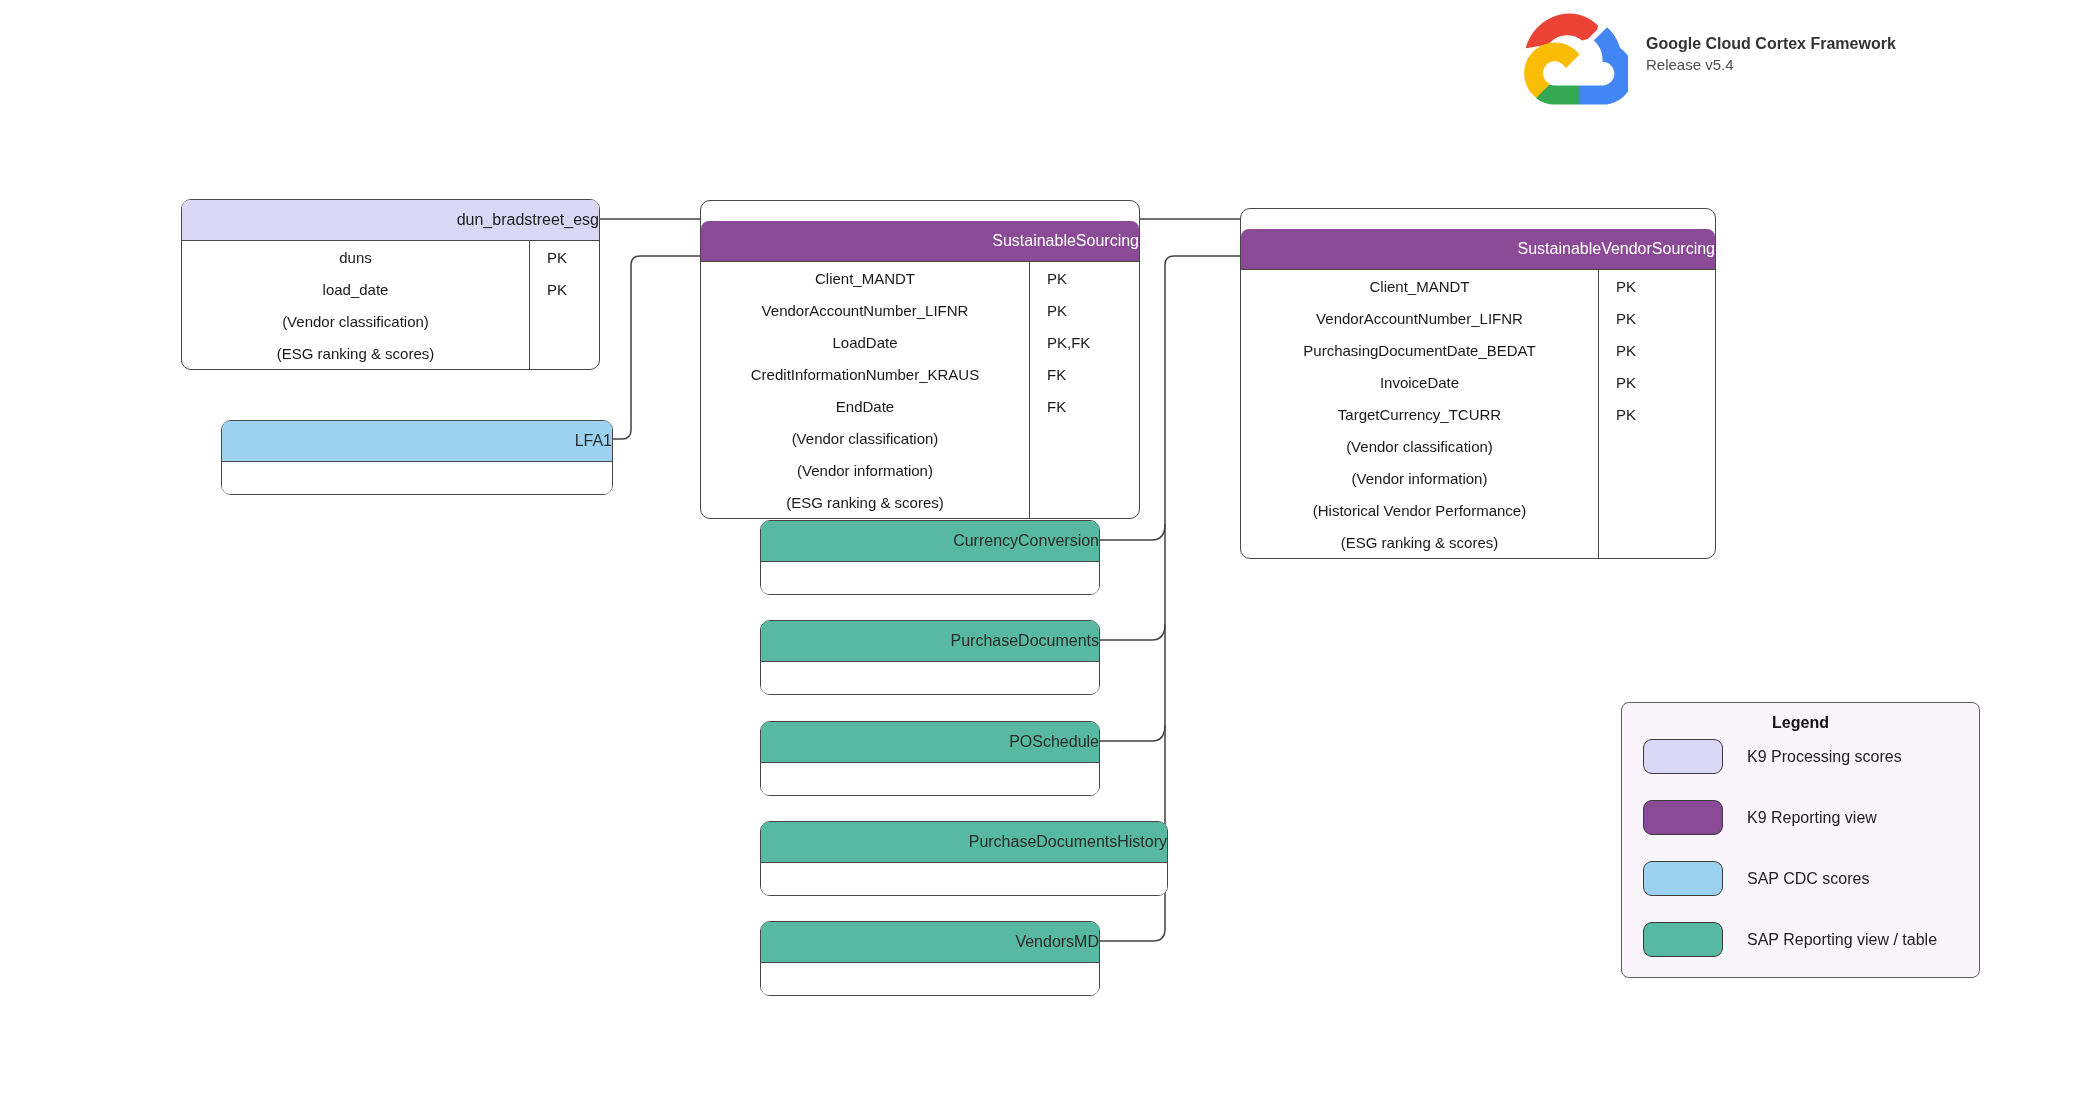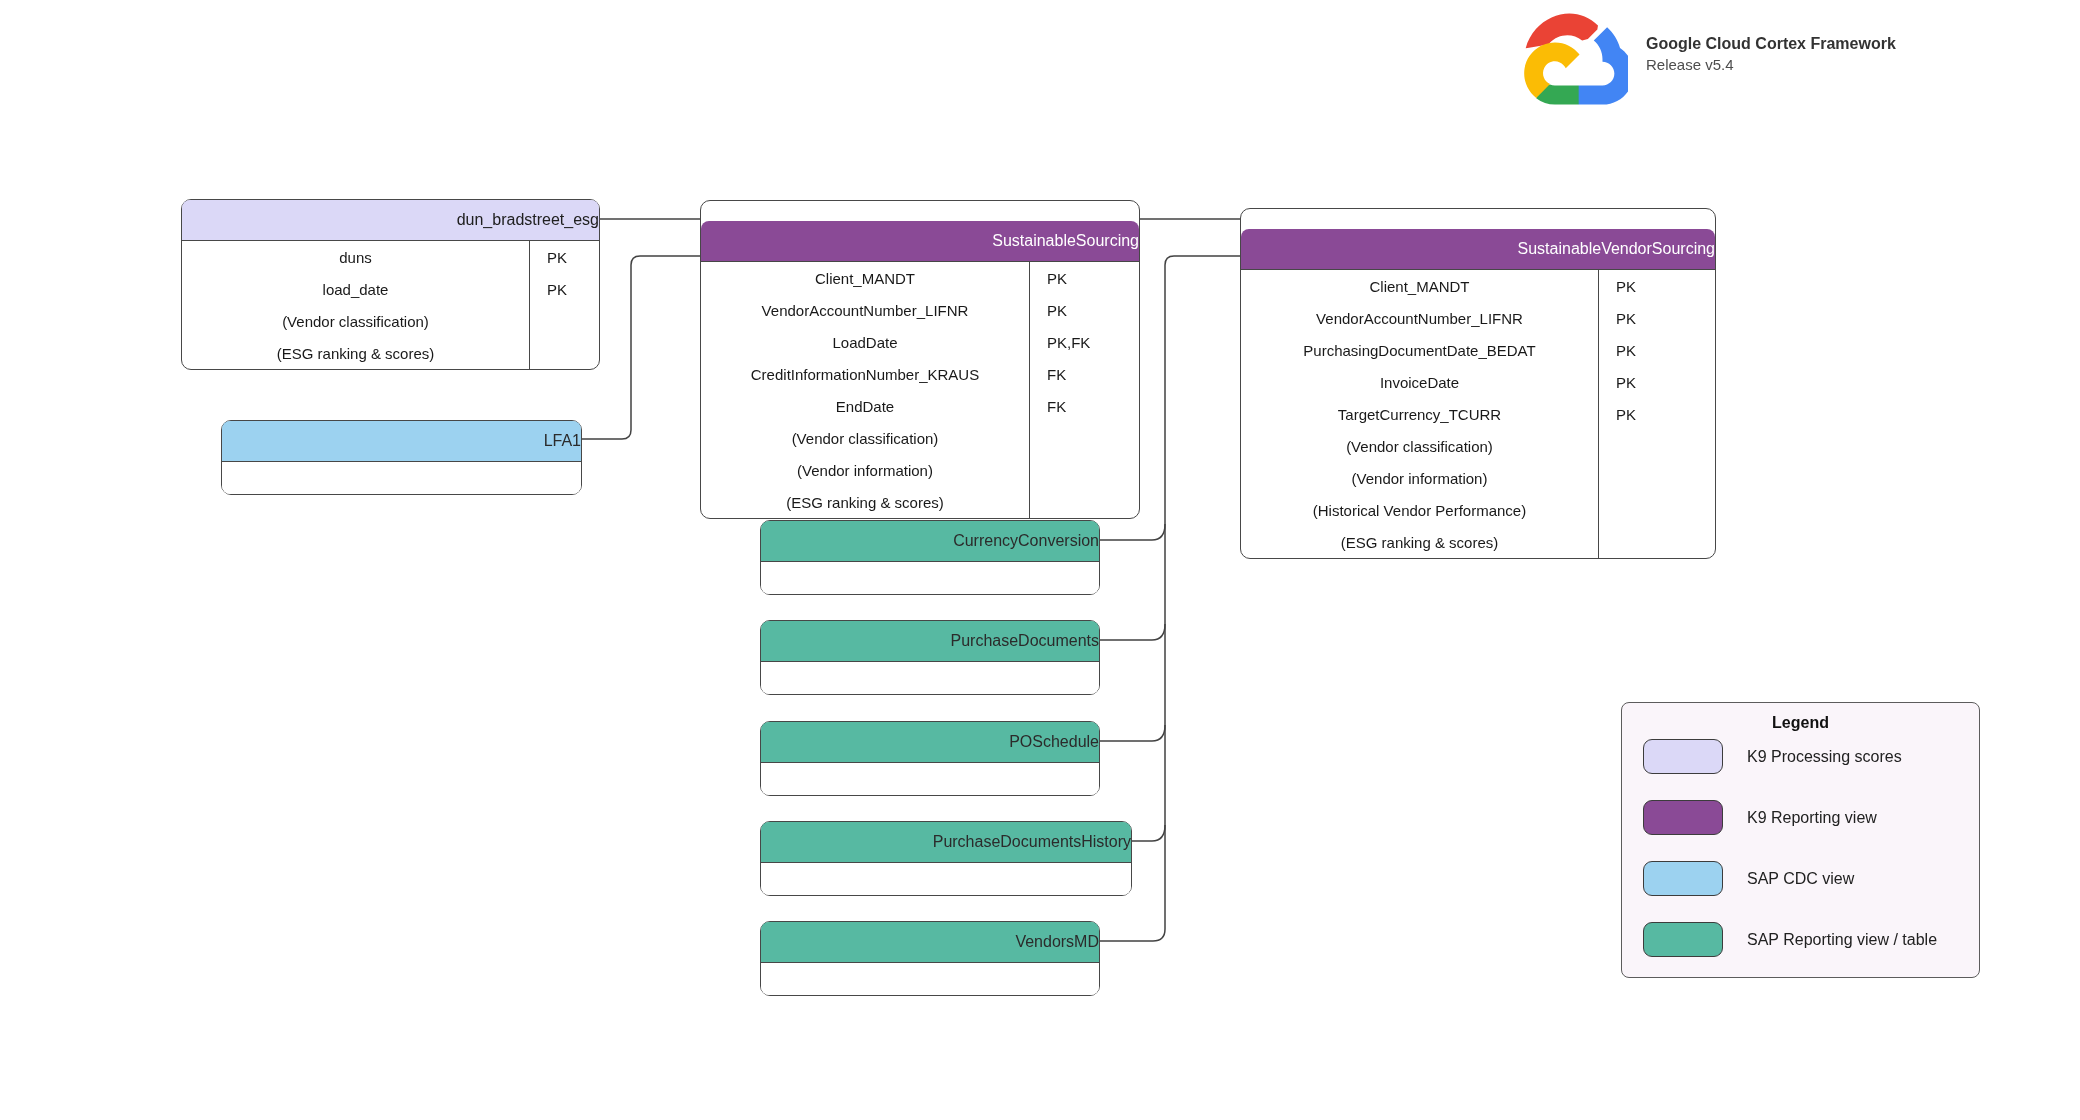--- a/index.html
+++ b/index.html
@@ -173,21 +173,21 @@
         <span class="nm">(Historical Vendor Performance)</span>
         <span class="ky"></span>
       </div>
       <div class="row">
         <span class="nm">(ESG ranking &amp; scores)</span>
         <span class="ky"></span>
       </div>
     </div>
   </div>
 
-  <div class="tbl" style="left:221px;top:420px;width:361px">
+  <div class="tbl" style="left:221px;top:420px;width:392px">
     <div class="hd blue">
       <span>LFA1</span>
     </div>
     <div class="empty-body"></div>
   </div>
 
   <div class="tbl" style="left:760px;top:520px;width:340px">
     <div class="hd teal">
       <span>CurrencyConversion</span>
     </div>
@@ -201,21 +201,21 @@
     <div class="empty-body"></div>
   </div>
 
   <div class="tbl" style="left:760px;top:721px;width:340px">
     <div class="hd teal">
       <span>POSchedule</span>
     </div>
     <div class="empty-body"></div>
   </div>
 
-  <div class="tbl" style="left:760px;top:821px;width:372px">
+  <div class="tbl" style="left:760px;top:821px;width:408px">
     <div class="hd teal">
       <span>PurchaseDocumentsHistory</span>
     </div>
     <div class="empty-body"></div>
   </div>
 
   <div class="tbl" style="left:760px;top:921px;width:340px">
     <div class="hd teal">
       <span>VendorsMD</span>
     </div>
@@ -228,21 +228,21 @@
       <div class="legend-row">
         <span class="swatch" style="background-color: rgb(219, 216, 247);"></span>
         <span class="legend-label">K9 Processing scores</span>
       </div>
       <div class="legend-row">
         <span class="swatch" style="background-color: rgb(138, 74, 150);"></span>
         <span class="legend-label">K9 Reporting view</span>
       </div>
       <div class="legend-row">
         <span class="swatch" style="background-color: rgb(156, 210, 240);"></span>
-        <span class="legend-label">SAP CDC view</span>
+        <span class="legend-label">SAP CDC scores</span>
       </div>
       <div class="legend-row">
         <span class="swatch" style="background-color: rgb(87, 185, 162);"></span>
         <span class="legend-label">SAP Reporting view / table</span>
       </div>
     </div>
   </div>
 
 </div>
 

